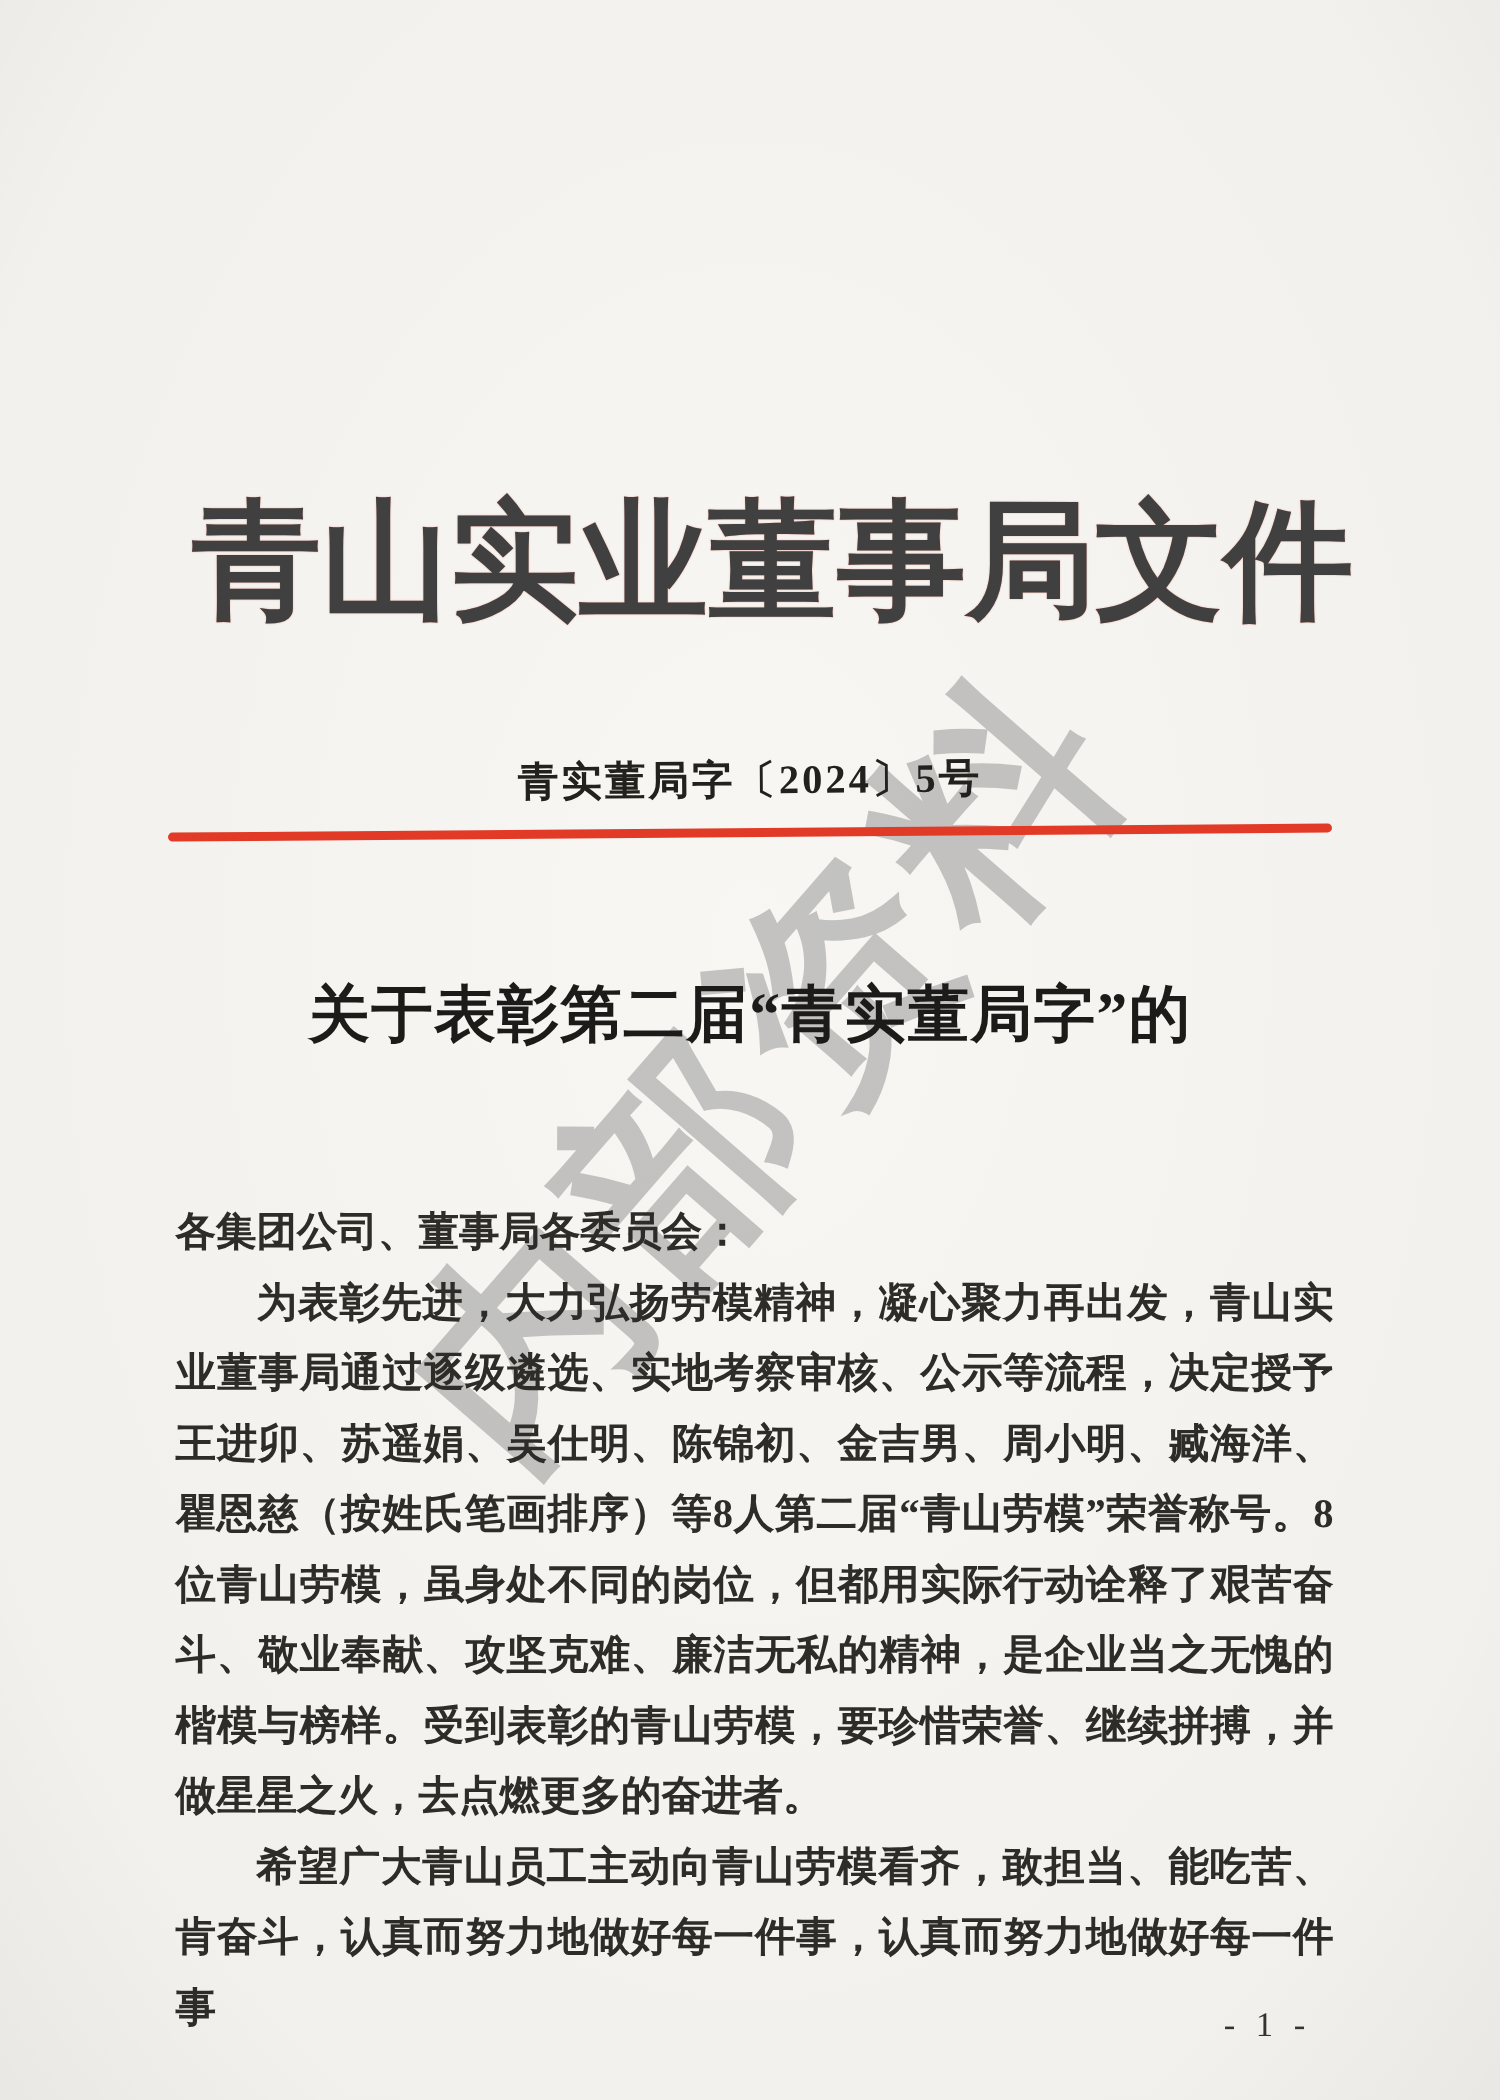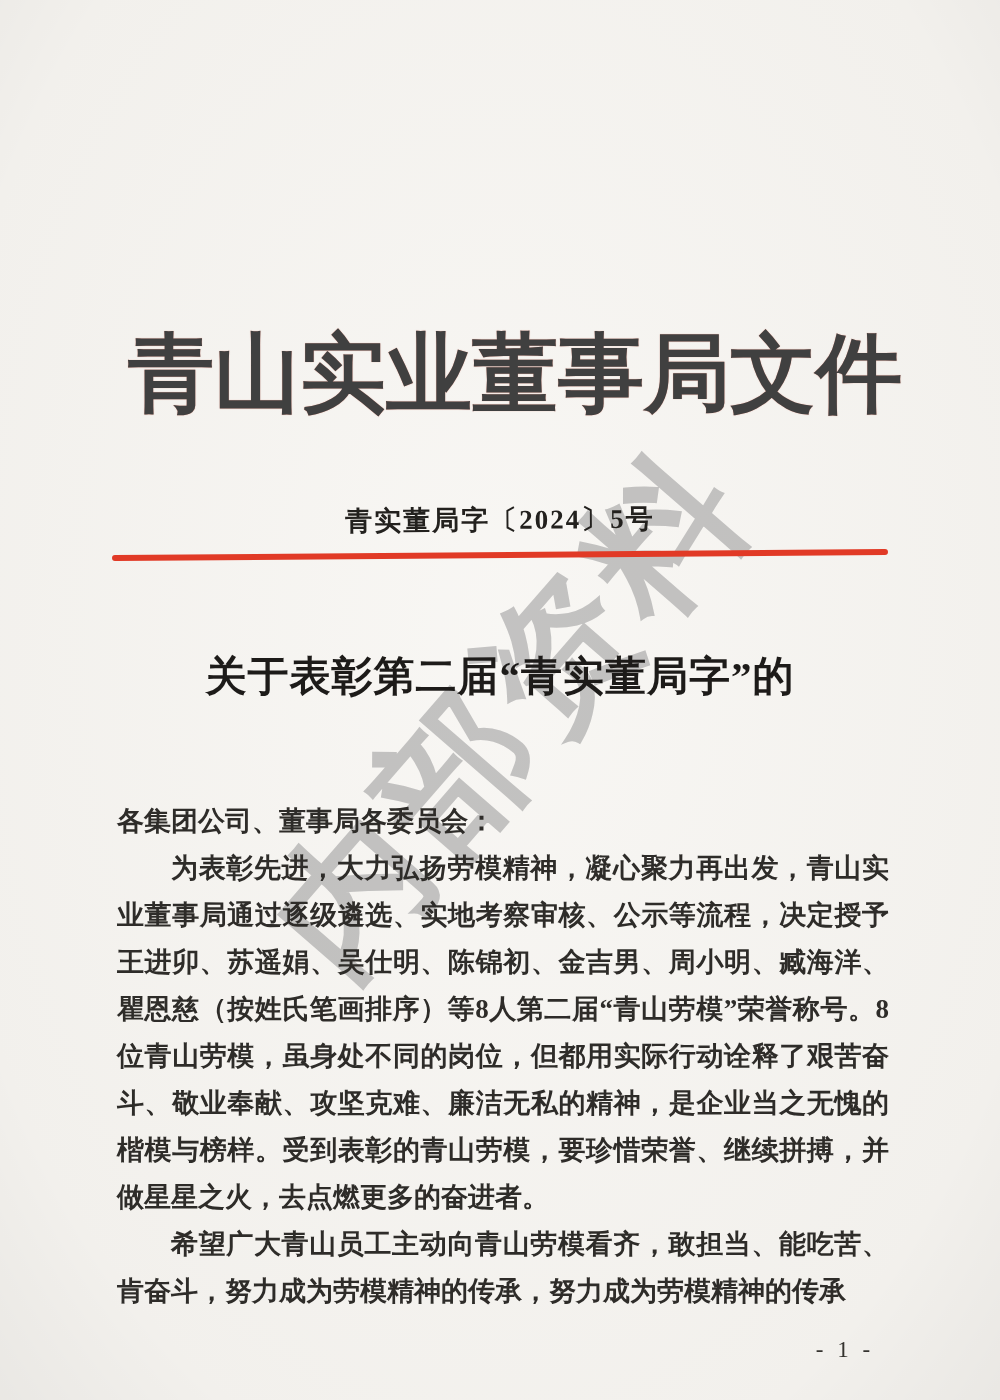--- a/index.html
+++ b/index.html
@@ -150,19 +150,19 @@
 
     <div class="red-line"></div>
 
     <div class="doc-title">
       <div class="doc-title-line1">关于表彰第二届“青实董局字”的</div>
     </div>
 
     <div class="body-text">
       <p class="salutation">各集团公司、董事局各委员会：</p>
       <p>为表彰先进，大力弘扬劳模精神，凝心聚力再出发，青山实业董事局通过逐级遴选、实地考察审核、公示等流程，决定授予王进卯、苏遥娟、吴仕明、陈锦初、金吉男、周小明、臧海洋、瞿恩慈（按姓氏笔画排序）等8人第二届“青山劳模”荣誉称号。8位青山劳模，虽身处不同的岗位，但都用实际行动诠释了艰苦奋斗、敬业奉献、攻坚克难、廉洁无私的精神，是企业当之无愧的楷模与榜样。受到表彰的青山劳模，要珍惜荣誉、继续拼搏，并做星星之火，去点燃更多的奋进者。</p>
-      <p>希望广大青山员工主动向青山劳模看齐，敢担当、能吃苦、肯奋斗，努力成为劳模精神的传承，努力成为劳模精神的传承</p>
+      <p>希望广大青山员工主动向青山劳模看齐，敢担当、能吃苦、肯奋斗，认真而努力地做好每一件事，认真而努力地做好每一件事</p>
     </div>
 
     <div class="page-number">- 1 -</div>
 
   </div>
 </div>
 
 </body></html>

